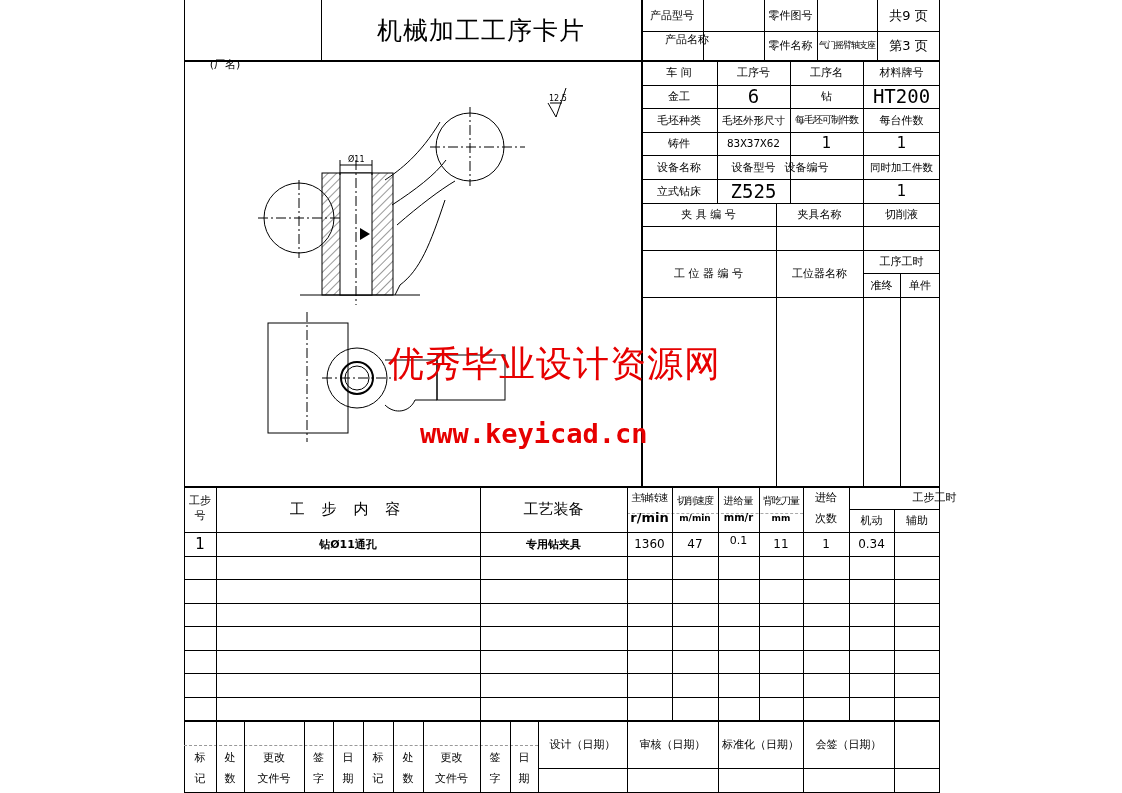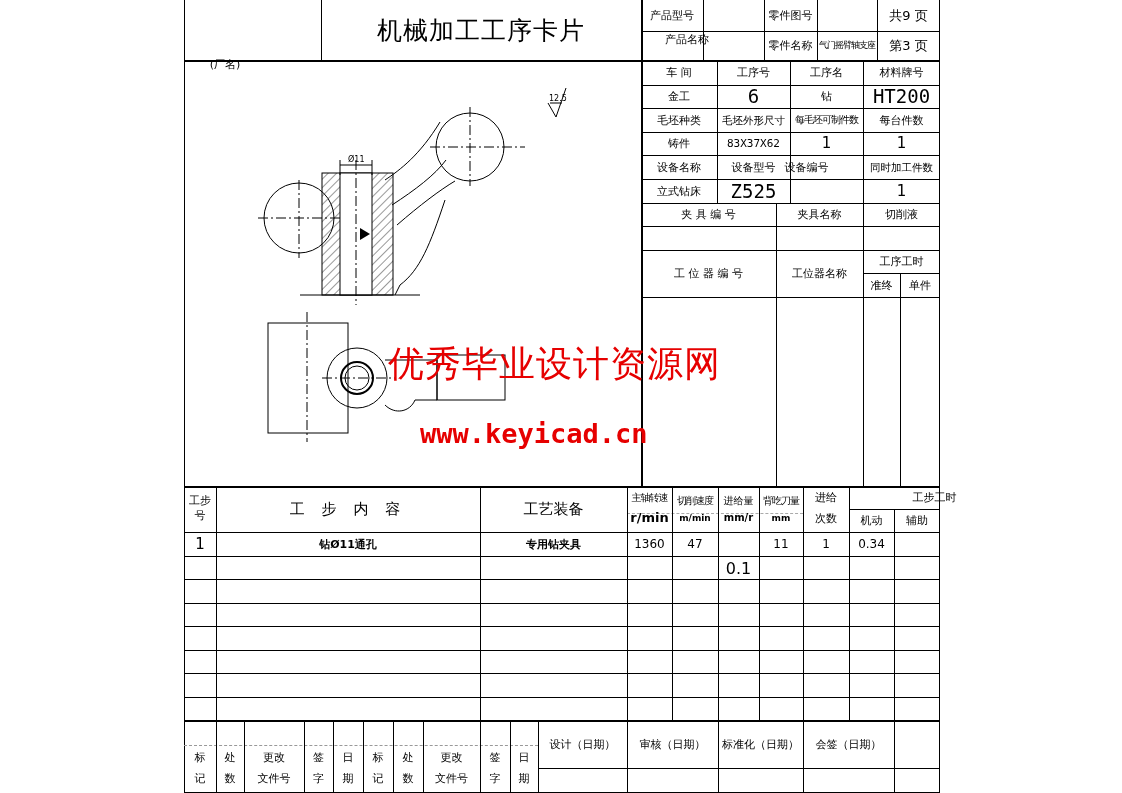--- a/index.html
+++ b/index.html
@@ -199,21 +199,21 @@
 </div>
 <div class="t small" style="left:849px;top:486px;width:91px;height:23px;margin-left:40px;">工步工时</div>
 <div class="t small" style="left:849px;top:509px;width:45px;height:23px;">机动</div>
 <div class="t small" style="left:894px;top:509px;width:46px;height:23px;">辅助</div>
 
 <div class="t mid" style="left:184px;top:532px;width:32px;height:24px;">1</div>
 <div class="t small" style="left:216px;top:532px;width:264px;height:24px;font-weight:bold;">钻Ø11通孔</div>
 <div class="t small" style="left:480px;top:532px;width:147px;height:24px;font-weight:bold;">专用钻夹具</div>
 <div class="t small" style="left:627px;top:532px;width:45px;height:24px;font-size:12px;">1360</div>
 <div class="t small" style="left:672px;top:532px;width:46px;height:24px;font-size:12px;">47</div>
-<div class="t small" style="left:718px;top:557px;width:41px;height:24px;font-size:16px;text-align:right;">0.1</div>
+<div class="t small" style="left:718px;top:528px;width:41px;height:24px;font-size:11px;text-align:right;">0.1</div>
 <div class="t small" style="left:759px;top:532px;width:44px;height:24px;font-size:12px;">11</div>
 <div class="t small" style="left:803px;top:532px;width:46px;height:24px;font-size:12px;">1</div>
 <div class="t small" style="left:849px;top:532px;width:45px;height:24px;font-size:12px;">0.34</div>
 <div class="t small" style="left:894px;top:532px;width:46px;height:24px;"></div>
 
 <div class="hl" style="left:184px;top:745px;width:354px;border-top-style:dashed;border-color:#999;"></div>
 <div class="hl" style="left:538px;top:768px;width:402px;"></div>
 <div class="vl" style="left:216px;top:720px;height:73px;"></div>
 <div class="vl" style="left:244px;top:720px;height:73px;"></div>
 <div class="vl" style="left:304px;top:720px;height:73px;"></div>

